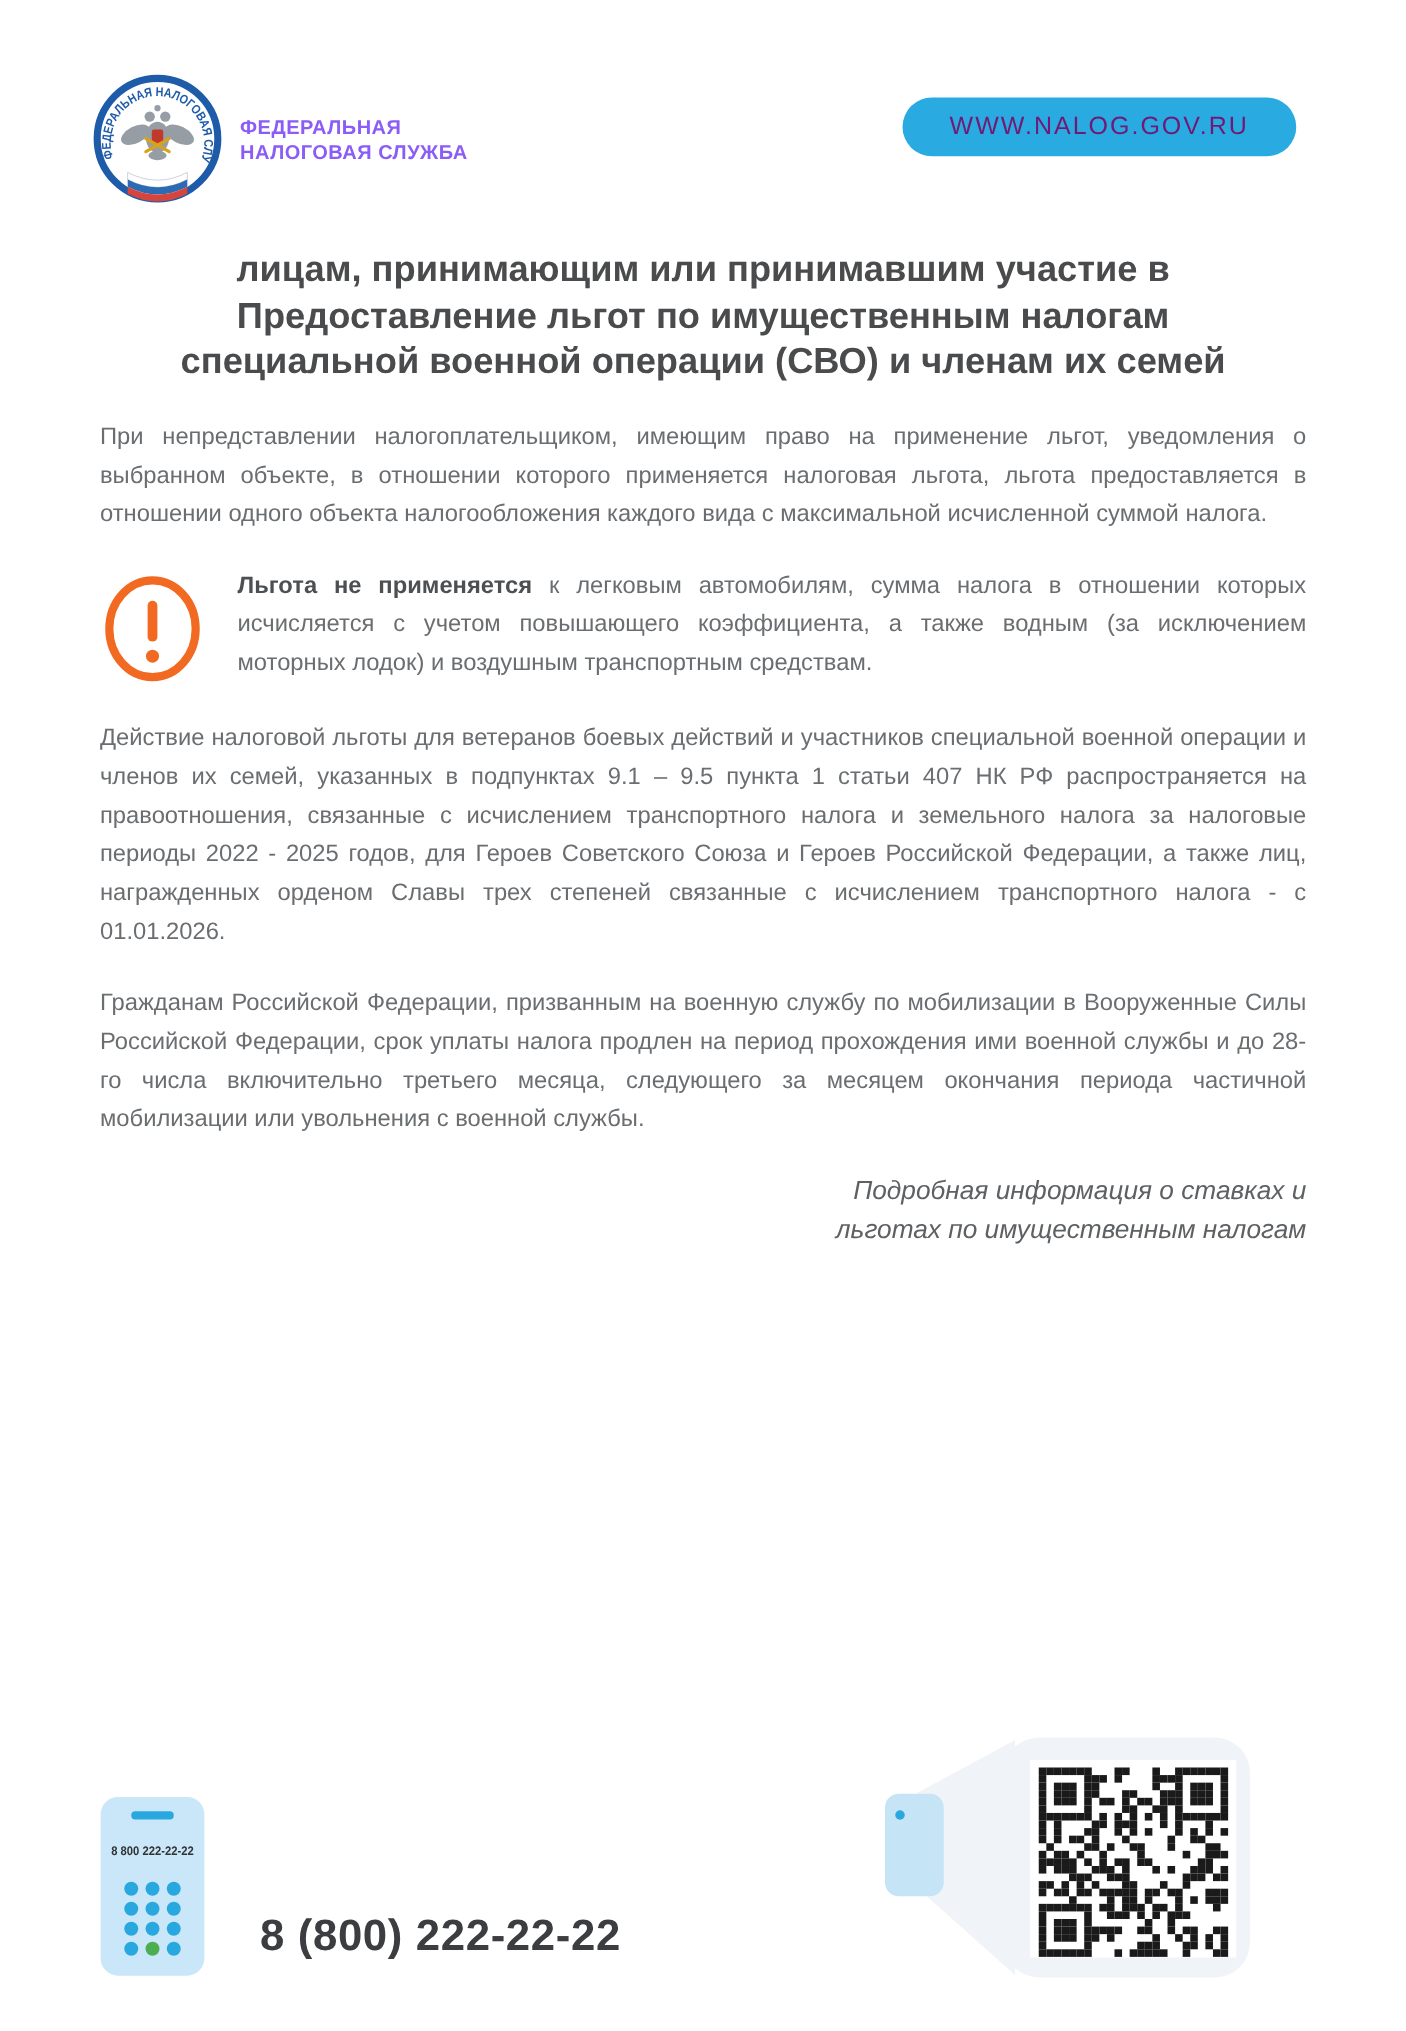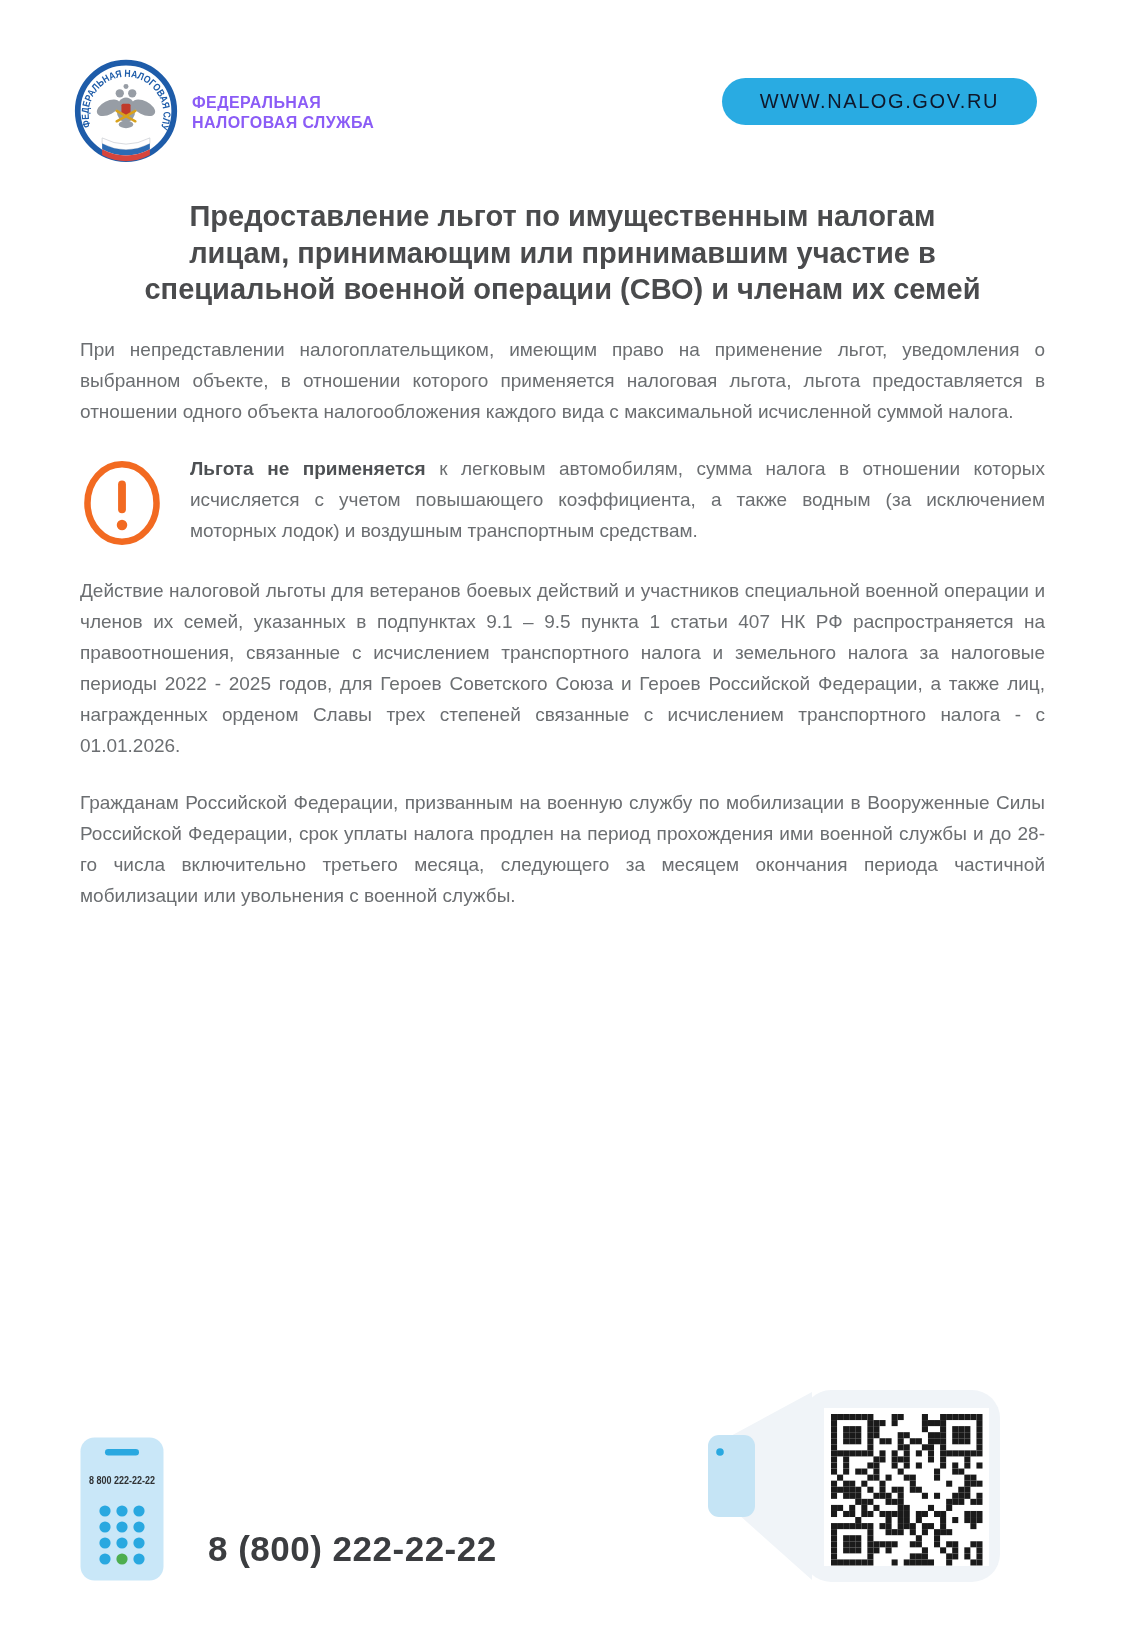--- a/index.html
+++ b/index.html
@@ -24,21 +24,21 @@
   .org-name {
     font-weight: bold;
     font-size: 16px;
     line-height: 1.22;
     color: #8b5cf6;
     letter-spacing: 0.4px;
   }
   .site-pill {
     margin-top: 20px;
     background: var(--accent_cyan, #29abe2);
-    color: #0f172a;
+    color: #701a75;
     font-size: 20px;
     letter-spacing: 1.6px;
     padding: 12px 38px;
     border-radius: 26px;
     white-space: nowrap;
     cursor: pointer;
   }
 
   
   .title {
@@ -129,22 +129,22 @@
       </svg>
       <div class="org-name">
         <div>ФЕДЕРАЛЬНАЯ</div>
         <div>НАЛОГОВАЯ СЛУЖБА</div>
       </div>
     </div>
     <div class="site-pill">WWW.NALOG.GOV.RU</div>
   </div>
 
   <h1 class="title">
+    <span>лицам, принимающим или принимавшим участие в</span>
     <span>Предоставление льгот по имущественным налогам</span>
-    <span>лицам, принимающим или принимавшим участие в</span>
     <span>специальной военной операции (СВО) и членам их семей</span>
   </h1>
 
   <div class="content">
 
     <p class="body-p">При непредставлении налогоплательщиком, имеющим право на применение льгот, уведомления о выбранном объекте, в отношении которого применяется налоговая льгота, льгота предоставляется в отношении одного объекта налогообложения каждого вида с максимальной исчисленной суммой налога.</p>
 
     <div class="warning">
       <svg class="warn-icon" viewBox="0 0 90 96" aria-hidden="true">
         <ellipse cx="45" cy="48" rx="37" ry="41.5" fill="none" stroke="#f26a21" stroke-width="7"></ellipse>
@@ -152,20 +152,24 @@
         <circle cx="45" cy="71.5" r="5.6" fill="#f26a21"></circle>
       </svg>
       <p class="body-p warn-text"><b>Льгота не применяется</b><span> к легковым автомобилям, сумма налога в отношении которых исчисляется с учетом повышающего коэффициента, а также водным (за исключением моторных лодок) и воздушным транспортным средствам.</span></p>
     </div>
 
     <p class="body-p">Действие налоговой льготы для ветеранов боевых действий и участников специальной военной операции и членов их семей, указанных в подпунктах 9.1 – 9.5 пункта 1 статьи 407 НК РФ распространяется на правоотношения, связанные с исчислением транспортного налога и земельного налога за налоговые периоды 2022 - 2025 годов, для Героев Советского Союза и Героев Российской Федерации, а также лиц, награжденных орденом Славы трех степеней связанные с исчислением транспортного налога - с 01.01.2026.</p>
 
 
     <p class="body-p">Гражданам Российской Федерации, призванным на военную службу по мобилизации в Вооруженные Силы Российской Федерации, срок уплаты налога продлен на период прохождения ими военной службы и до 28-го числа включительно третьего месяца, следующего за месяцем окончания периода частичной мобилизации или увольнения с военной службы.</p>
 
+    <div class="qr-note">
+      <div>Подробная информация о ставках и</div>
+      <div>льготах по имущественным налогам</div>
+    </div>
   </div>
 
   <div class="footer">
 
     <svg class="phone-icon-svg" viewBox="0 0 84 144" aria-hidden="true">
       <rect x="0.5" y="0.5" width="83" height="143" rx="14" fill="#c9e7f8"></rect>
       <rect x="25" y="12" width="34" height="6.5" rx="3.2" fill="#29a8e0"></rect>
       <text x="42" y="47" text-anchor="middle" font-size="10" font-weight="bold" fill="#2f3133" font-family="Liberation Sans, sans-serif" textLength="66" lengthAdjust="spacingAndGlyphs">8 800 222-22-22</text>
       <g fill="#29a8e0">
         <circle cx="25" cy="74" r="5.6"></circle>

